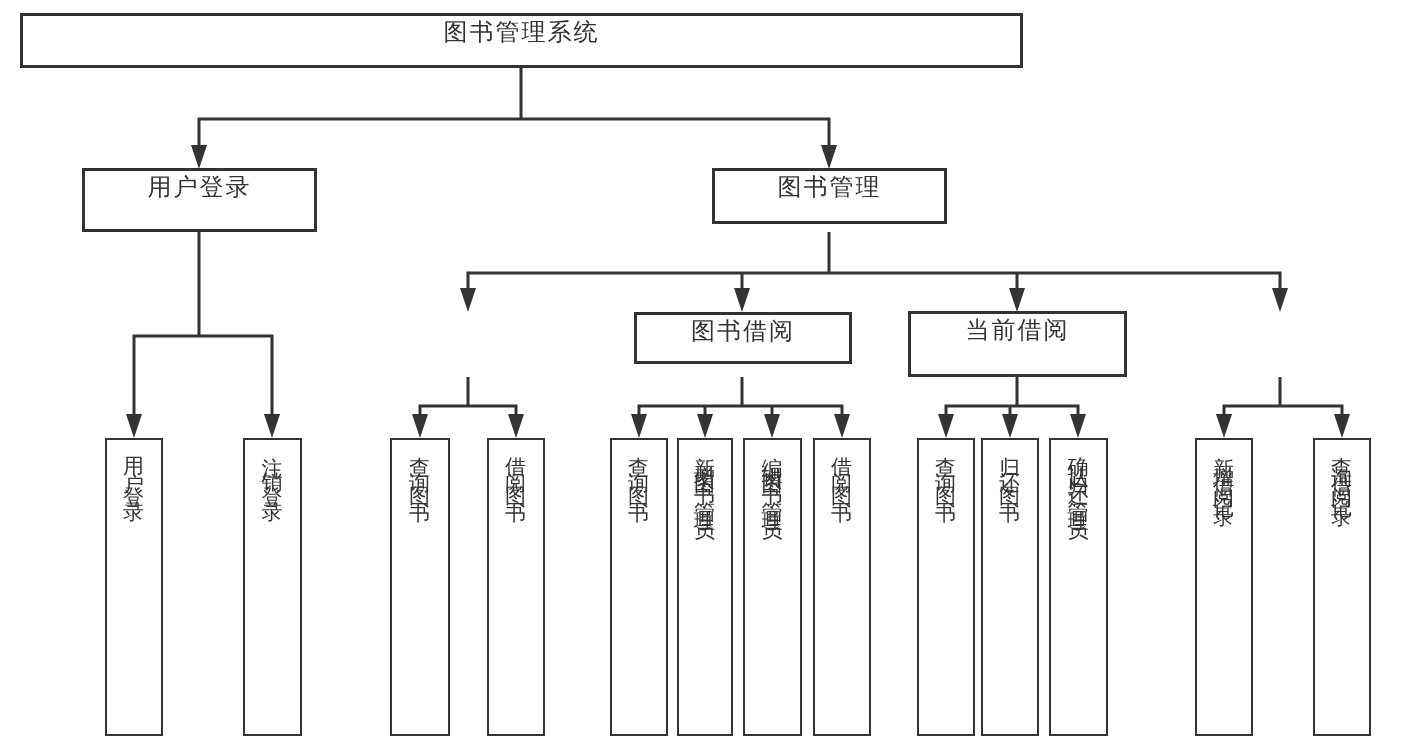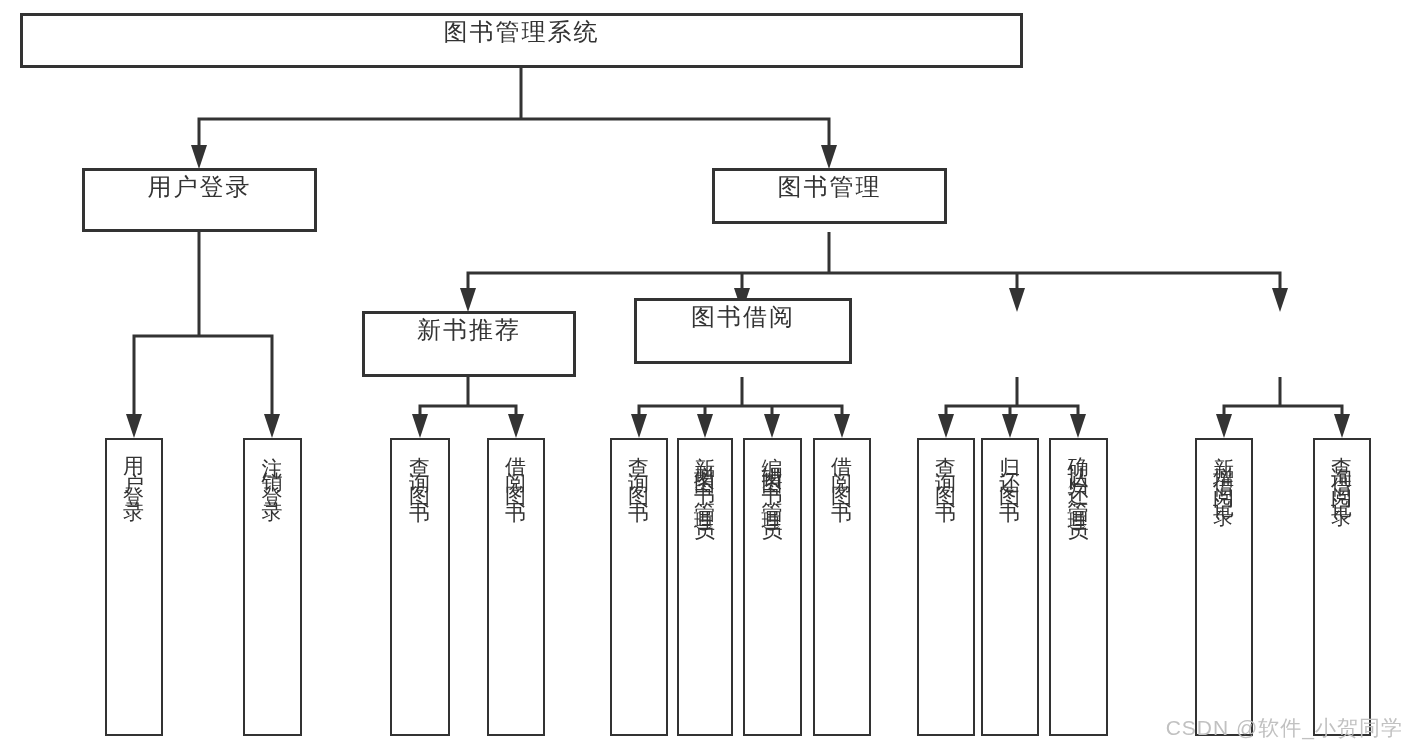--- a/index.html
+++ b/index.html
@@ -69,25 +69,25 @@
     <span class="h-label">图书管理系统</span>
   </div>
 
   <div class="box" style="left:82px;top:168px;width:235px;height:64px">
     <span class="h-label">用户登录</span>
   </div>
   <div class="box" style="left:712px;top:168px;width:235px;height:56px">
     <span class="h-label">图书管理</span>
   </div>
 
-  <div class="box" style="left:362px;top:311px;width:214px;height:66px">
-    <span class="h-label">新书推荐</span>
+  <div class="box" style="left:634px;top:312px;width:218px;height:52px">
+    <span class="h-label">图书借阅</span>
   </div>
-  <div class="box" style="left:634px;top:298px;width:218px;height:66px">
-    <span class="h-label">图书借阅</span>
+  <div class="box" style="left:908px;top:311px;width:219px;height:66px">
+    <span class="h-label">当前借阅</span>
   </div>
 
   <div class="box leaf" style="left:105px;top:438px;width:58px;height:298px">
     <span class="v-text" style="letter-spacing: 15px;">用户登录</span>
   </div>
   <div class="box leaf" style="left:243px;top:438px;width:59px;height:298px">
     <span class="v-text" style="letter-spacing: 15px;">注销登录</span>
   </div>
 
   <div class="box leaf" style="left:390px;top:438px;width:60px;height:298px">
@@ -120,15 +120,14 @@
     <span class="v-text" style="letter-spacing: 9px;">确认归还（管理员）</span>
   </div>
 
   <div class="box leaf" style="left:1195px;top:438px;width:58px;height:298px">
     <span class="v-text" style="letter-spacing: 10px;">新增借阅记录</span>
   </div>
   <div class="box leaf" style="left:1313px;top:438px;width:58px;height:298px">
     <span class="v-text" style="letter-spacing: 10px;">查询借阅记录</span>
   </div>
 
-  <div class="watermark">CSDN @软件_小贺同学</div>
 
 </div>
 
 </body></html>

